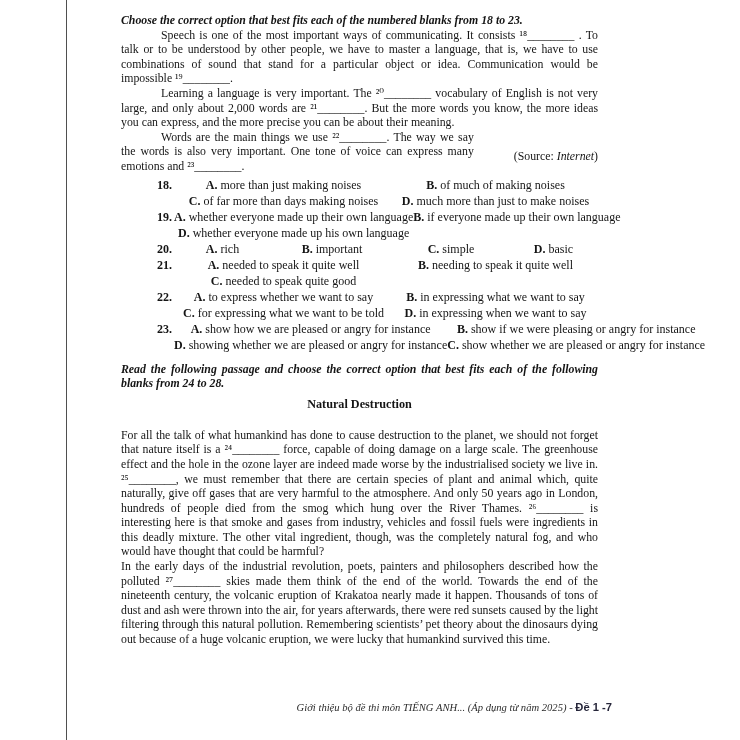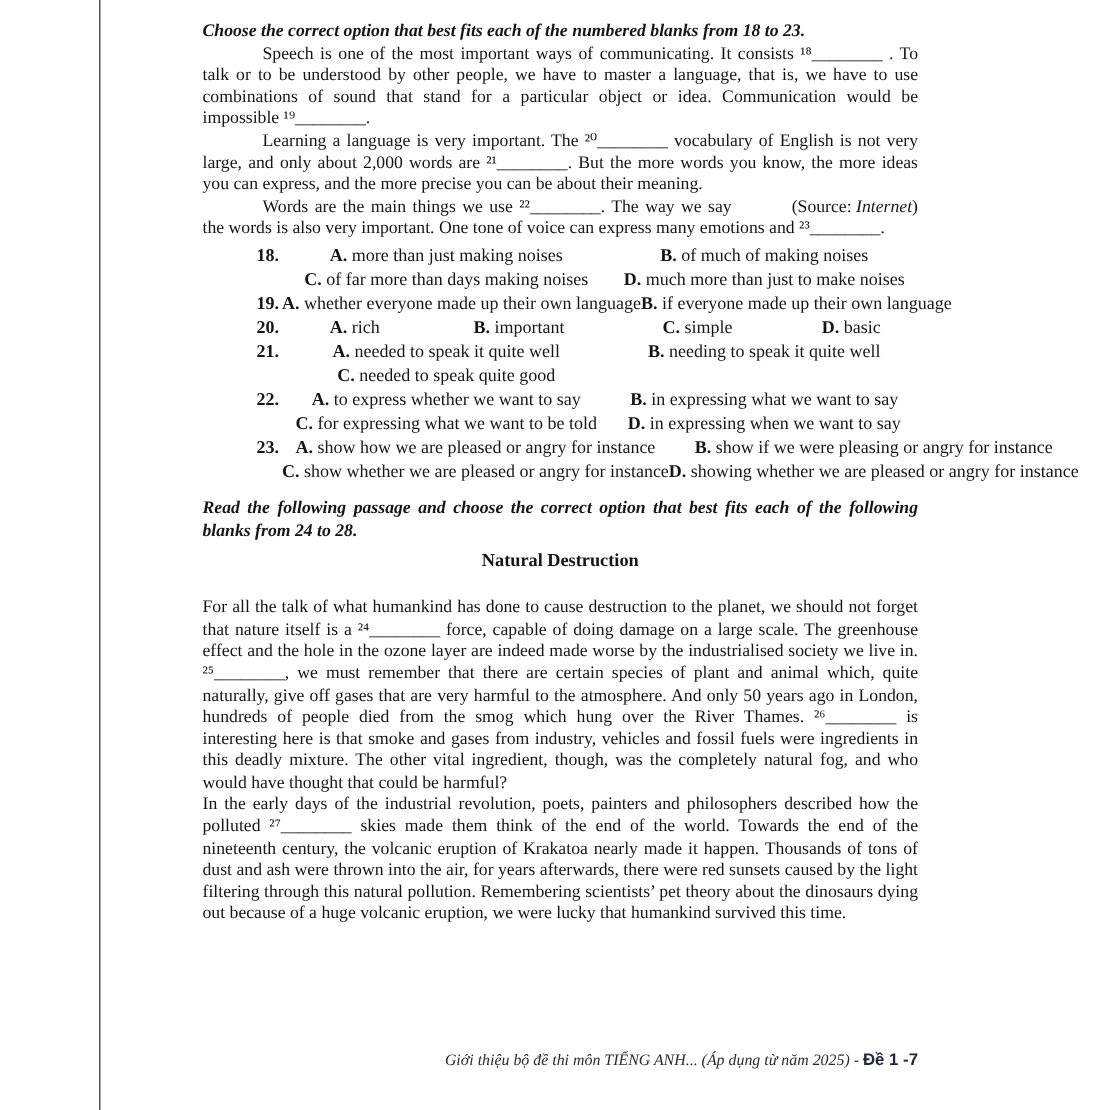--- a/index.html
+++ b/index.html
@@ -6,32 +6,32 @@
   body {
     width:740px; height:740px; background:#ffffff; position:relative;
     font-family:"Liberation Serif","DejaVu Serif",serif;
     color:#151515; overflow:hidden;
   }
   .scan-edge {
     position:absolute; left:66px; top:0; height:740px; width:1px;
     background:#4f4f4f;
   }
   .page {
-    position:absolute; left:135px; top:13px; width:477px;
+    position:absolute; left:121px; top:13px; width:477px;
   }
   .instruction {
     font-weight:bold; font-style:italic;
     font-size:11.8px; line-height:14.6px; text-align:justify;
   }
   .para {
     font-size:11.8px; line-height:14.6px; text-align:justify; margin:0;
   }
   .indent { text-indent:40px; }
   .source {
-    float:right; font-style:normal;
+    float:right; font-style:normal;margin-top:19px;
   }
   .source .it { font-style:italic; }
   .questions { margin-top:3px; }
   .q { display:flex; font-size:12px; line-height:16px;margin-left:36px; }
   .qnum { font-weight:bold; width:17px; flex:none; }
   .opts { flex:1; display:grid;text-align:center; }
   .opts.two  { grid-template-columns:219px 1fr; }
   .opts.four { grid-template-columns:97px 122px 116px 1fr; }
   .opts.one  { grid-template-columns:1fr 1fr; }
   .opt { white-space:nowrap; }
@@ -76,20 +76,21 @@
         <span class="opt"><span class="opt-letter">C.</span> <span>of far more than days making noises</span></span>
         <span class="opt"><span class="opt-letter">D.</span> <span>much more than just to make noises</span></span>
       </span>
     </div>
 
     <div class="q">
       <span class="qnum">19.</span>
       <span class="opts one">
         <span class="opt"><span class="opt-letter">A.</span> <span>whether everyone made up their own language</span></span>
         <span class="opt"><span class="opt-letter">B.</span> <span>if everyone made up their own language</span></span>
+        <span class="opt"><span class="opt-letter">D.</span> <span>whether everyone made up his own language</span></span>
       </span>
     </div>
 
     <div class="q">
       <span class="qnum">20.</span>
       <span class="opts four">
         <span class="opt"><span class="opt-letter">A.</span> <span>rich</span></span>
         <span class="opt"><span class="opt-letter">B.</span> <span>important</span></span>
         <span class="opt"><span class="opt-letter">C.</span> <span>simple</span></span>
         <span class="opt"><span class="opt-letter">D.</span> <span>basic</span></span>
@@ -113,22 +114,22 @@
         <span class="opt"><span class="opt-letter">C.</span> <span>for expressing what we want to be told</span></span>
         <span class="opt"><span class="opt-letter">D.</span> <span>in expressing when we want to say</span></span>
       </span>
     </div>
 
     <div class="q">
       <span class="qnum">23.</span>
       <span class="opts one">
         <span class="opt"><span class="opt-letter">A.</span> <span>show how we are pleased or angry for instance</span></span>
         <span class="opt"><span class="opt-letter">B.</span> <span>show if we were pleasing or angry for instance</span></span>
+        <span class="opt"><span class="opt-letter">D.</span> <span>showing whether we are pleased or angry for instance</span></span>
         <span class="opt"><span class="opt-letter">C.</span> <span>show whether we are pleased or angry for instance</span></span>
-        <span class="opt"><span class="opt-letter">D.</span> <span>showing whether we are pleased or angry for instance</span></span>
       </span>
     </div>
 
   </div>
 
   <div class="instruction instruction2">Read the following passage and choose the correct option that best fits each of the following blanks from 24 to 28.</div>
 
   <div class="heading">Natural Destruction</div>
 
   <p class="para">For all the talk of what humankind has done to cause destruction to the planet, we should not forget that nature itself is a ²⁴________ force, capable of doing damage on a large scale. The greenhouse effect and the hole in the ozone layer are indeed made worse by the industrialised society we live in. ²⁵________, we must remember that there are certain species of plant and animal which, quite naturally, give off gases that are very harmful to the atmosphere. And only 50 years ago in London, hundreds of people died from the smog which hung over the River Thames. ²⁶________ is interesting here is that smoke and gases from industry, vehicles and fossil fuels were ingredients in this deadly mixture. The other vital ingredient, though, was the completely natural fog, and who would have thought that could be harmful?</p>

